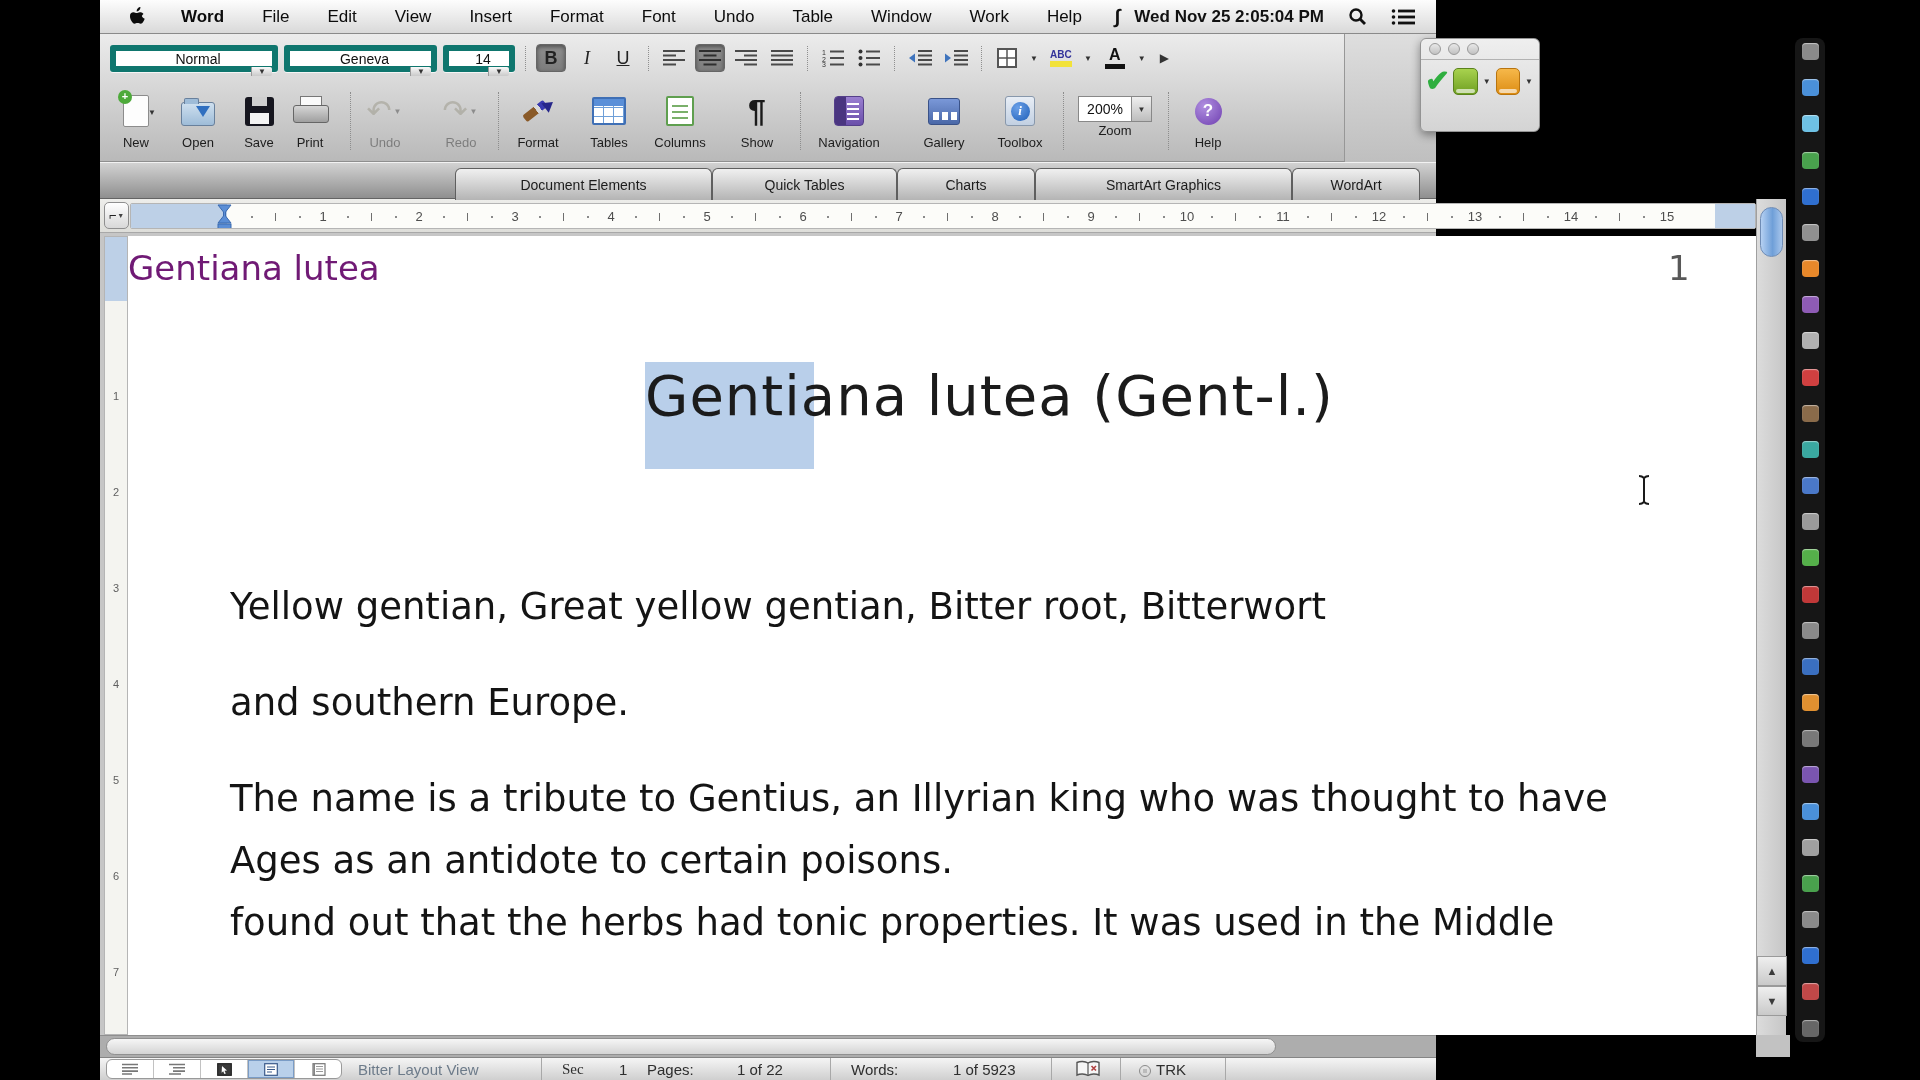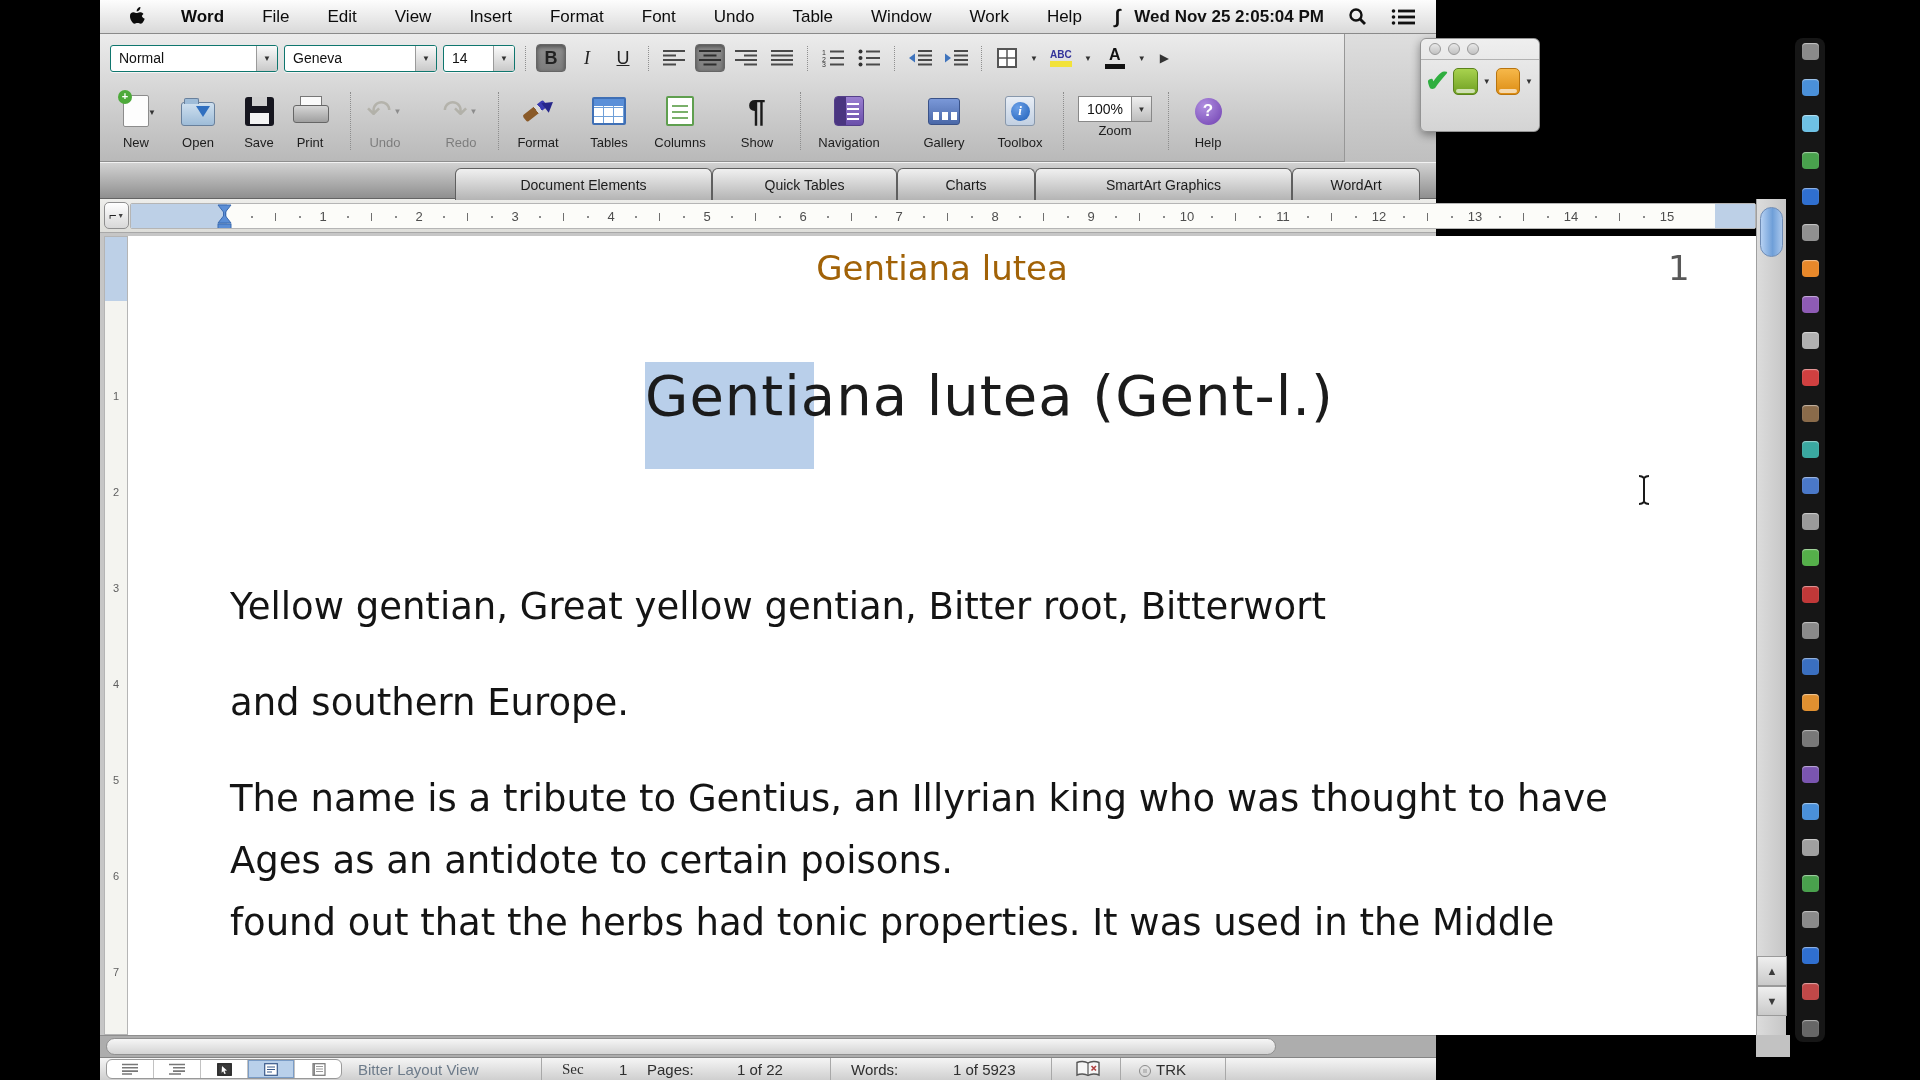--- a/index.html
+++ b/index.html
@@ -19,23 +19,23 @@
   .clock { font-size:17px; font-weight:bold; color:#111; white-space:nowrap; }
 
   
   .toolbar-bg { position:absolute; top:34px; left:0; width:1245px; height:128px;
     background:linear-gradient(#ececec,#b9b9b9); border-right:1px solid #979797;
     border-bottom:1px solid #8f8f8f; z-index:10; }
   .desktop-strip { position:absolute; top:34px; left:1245px; right:0; height:128px;
     background:linear-gradient(#dedede,#bfbfbf); }
 
   .fmt-row { position:absolute; top:40px; left:10px; height:36px; display:flex; align-items:center; gap:6px; z-index:12; }
-  .combo { height:27px; background:#fff; border:1px solid #0f766e; border-radius:3px;
+  .combo { height:27px; background:#fff; border:6px solid #0f766e; border-radius:3px;
     display:flex; align-items:center; font-size:14px; color:#111; padding-left:8px;
-    box-shadow:0 1px 0 rgba(255,255,255,.7); }
+    box-shadow:0 1px 0 rgba(255,255,255,.7);flex-direction:column; }
   .combo .arrow-btn { margin-left:auto; width:21px; align-self:stretch;
     background:linear-gradient(#fafafa,#c9c9c9); border-left:1px solid #9a9a9a;
     display:flex; align-items:center; justify-content:center; font-size:8px; color:#333; border-radius:0 2px 2px 0; }
   .tbtn { min-width:30px; height:28px; border-radius:4px; display:flex; align-items:center;
     justify-content:center; font-size:18px; color:#222; }
   .tbtn.pressed { background:linear-gradient(#8f8f8f,#7c7c7c); border:1px solid #666;
     box-shadow:inset 0 2px 4px rgba(0,0,0,.45); }
   .dotsep { width:0; height:25px; border-left:1px dotted #8f8f8f; margin:0 4px; }
   .mini-caret { font-size:8px; color:#333; margin:0 2px; }
   .overflow-arrow { font-size:12px; color:#333; margin-left:6px; }
@@ -141,22 +141,22 @@
   .hr-dot { position:absolute; top:12px; width:2px; height:2px; background:#8a8a8a; }
   .indent-marker { position:absolute; left:86px; top:0; }
 
   .vruler { position:absolute; left:4px; top:236px; width:24px; height:799px; background:#f4f4f0;
     border:1px solid #b5b5b5; z-index:8; }
   .vr-margin { position:absolute; left:0; right:0; top:0; height:64px; background:#bdd0e7; }
   .vr-num { position:absolute; left:0; right:0; text-align:center; font-size:11px; color:#5f5f5f; }
 
   
   .page { position:absolute; left:28px; top:236px; width:1628px; height:799px; background:#fff; z-index:5; }
-  .doc-header { position:absolute; left:0; top:12px; width:100%; text-align:center;
-    font-family:"DejaVu Sans", sans-serif; font-size:34px; color:#a16207; }
+  .doc-header { position:absolute; left:0; top:12px; width:100%; 
+    font-family:"DejaVu Sans", sans-serif; font-size:34px; color:#701a75; }
   .page-number { position:absolute; left:1540px; top:12px; font-family:"DejaVu Sans", sans-serif;
     font-size:34px; color:#585858; }
   .selection-rect { position:absolute; left:517px; top:126px; width:169px; height:107px; background:#b9cfea; }
   .doc-title { position:absolute; left:517px; top:128px; font-family:"DejaVu Sans", sans-serif;
     font-size:56px; line-height:64px; color:#1b1b1b; white-space:nowrap; letter-spacing:1px; }
   .body-text { position:absolute; left:102px; top:340px; width:1500px;
     font-family:"DejaVu Sans", sans-serif; font-size:37px; color:#141414; }
   .body-text .para { margin-bottom:34px; }
   .body-text .line { height:62px; line-height:62px; white-space:nowrap; }
   .ibeam { position:absolute; left:1508px; top:238px; }
@@ -473,21 +473,21 @@
       <div class="ic">
           <span class="icon-toolbox">
             <b>i</b>
           </span>
         </div>
       <div class="lbl">Toolbox</div>
     </div>
     <div class="std-sep" style="left:963px;"></div>
     <div class="std-btn" style="left:1015px;width:100px;">
       <div class="zoom-ctl" style="justify-content:center;">
-        <span class="zval">100%</span>
+        <span class="zval">200%</span>
         <span class="zbtn">▼</span>
       </div>
       <div class="lbl">Zoom</div>
     </div>
     <div class="std-sep" style="left:1068px;"></div>
     <div class="std-btn" style="left:1108px;">
       <div class="ic">
           <span class="icon-help">?</span>
         </div>
       <div class="lbl">Help</div>

